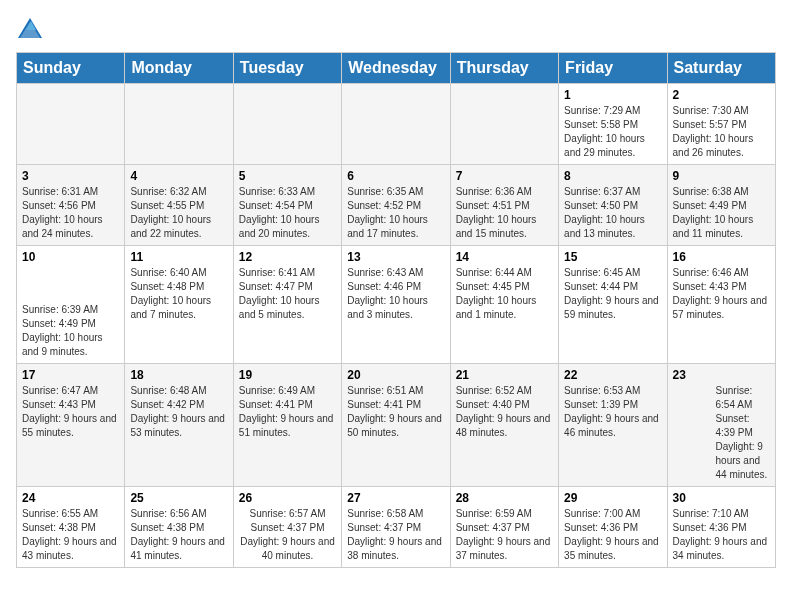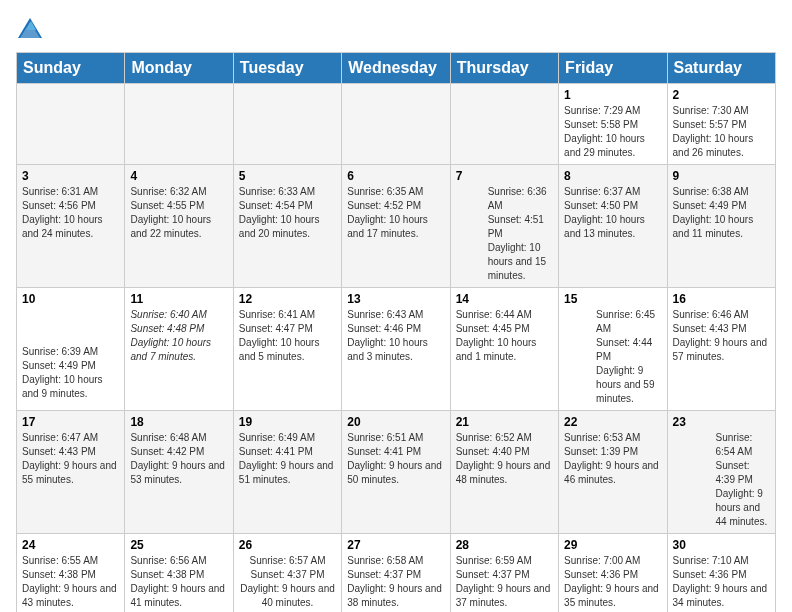--- a/index.html
+++ b/index.html
@@ -163,21 +163,21 @@
 Daylight: 10 hours and 20 minutes.</div>
         </td>
         <td>
           <span class="day-num">6</span>
           <div class="day-info" style="white-space: pre-line;">Sunrise: 6:35 AM
 Sunset: 4:52 PM
 Daylight: 10 hours and 17 minutes.</div>
         </td>
         <td>
           <span class="day-num">7</span>
-          <div class="day-info" style="white-space: pre-line; margin-left: 32px;">Sunrise: 6:36 AM
+          <div class="day-info" style="white-space: pre-line;">Sunrise: 6:36 AM
 Sunset: 4:51 PM
 Daylight: 10 hours and 15 minutes.</div>
         </td>
         <td>
           <span class="day-num">8</span>
           <div class="day-info" style="white-space: pre-line;">Sunrise: 6:37 AM
 Sunset: 4:50 PM
 Daylight: 10 hours and 13 minutes.</div>
         </td>
         <td>
@@ -189,21 +189,21 @@
       </tr>
       <tr class="row-bg-0">
         <td>
           <span class="day-num">10</span>
           <div class="day-info" style="white-space: pre-line; margin-top: 39px;">Sunrise: 6:39 AM
 Sunset: 4:49 PM
 Daylight: 10 hours and 9 minutes.</div>
         </td>
         <td>
           <span class="day-num">11</span>
-          <div class="day-info" style="white-space: pre-line; font-style: italic;">Sunrise: 6:40 AM
+          <div class="day-info" style="white-space: pre-line;">Sunrise: 6:40 AM
 Sunset: 4:48 PM
 Daylight: 10 hours and 7 minutes.</div>
         </td>
         <td>
           <span class="day-num">12</span>
           <div class="day-info" style="white-space: pre-line;">Sunrise: 6:41 AM
 Sunset: 4:47 PM
 Daylight: 10 hours and 5 minutes.</div>
         </td>
         <td>
@@ -213,21 +213,21 @@
 Daylight: 10 hours and 3 minutes.</div>
         </td>
         <td>
           <span class="day-num">14</span>
           <div class="day-info" style="white-space: pre-line;">Sunrise: 6:44 AM
 Sunset: 4:45 PM
 Daylight: 10 hours and 1 minute.</div>
         </td>
         <td>
           <span class="day-num">15</span>
-          <div class="day-info" style="white-space: pre-line; margin-left: 32px;">Sunrise: 6:45 AM
+          <div class="day-info" style="white-space: pre-line;">Sunrise: 6:45 AM
 Sunset: 4:44 PM
 Daylight: 9 hours and 59 minutes.</div>
         </td>
         <td>
           <span class="day-num">16</span>
           <div class="day-info" style="white-space: pre-line;">Sunrise: 6:46 AM
 Sunset: 4:43 PM
 Daylight: 9 hours and 57 minutes.</div>
         </td>
       </tr>

